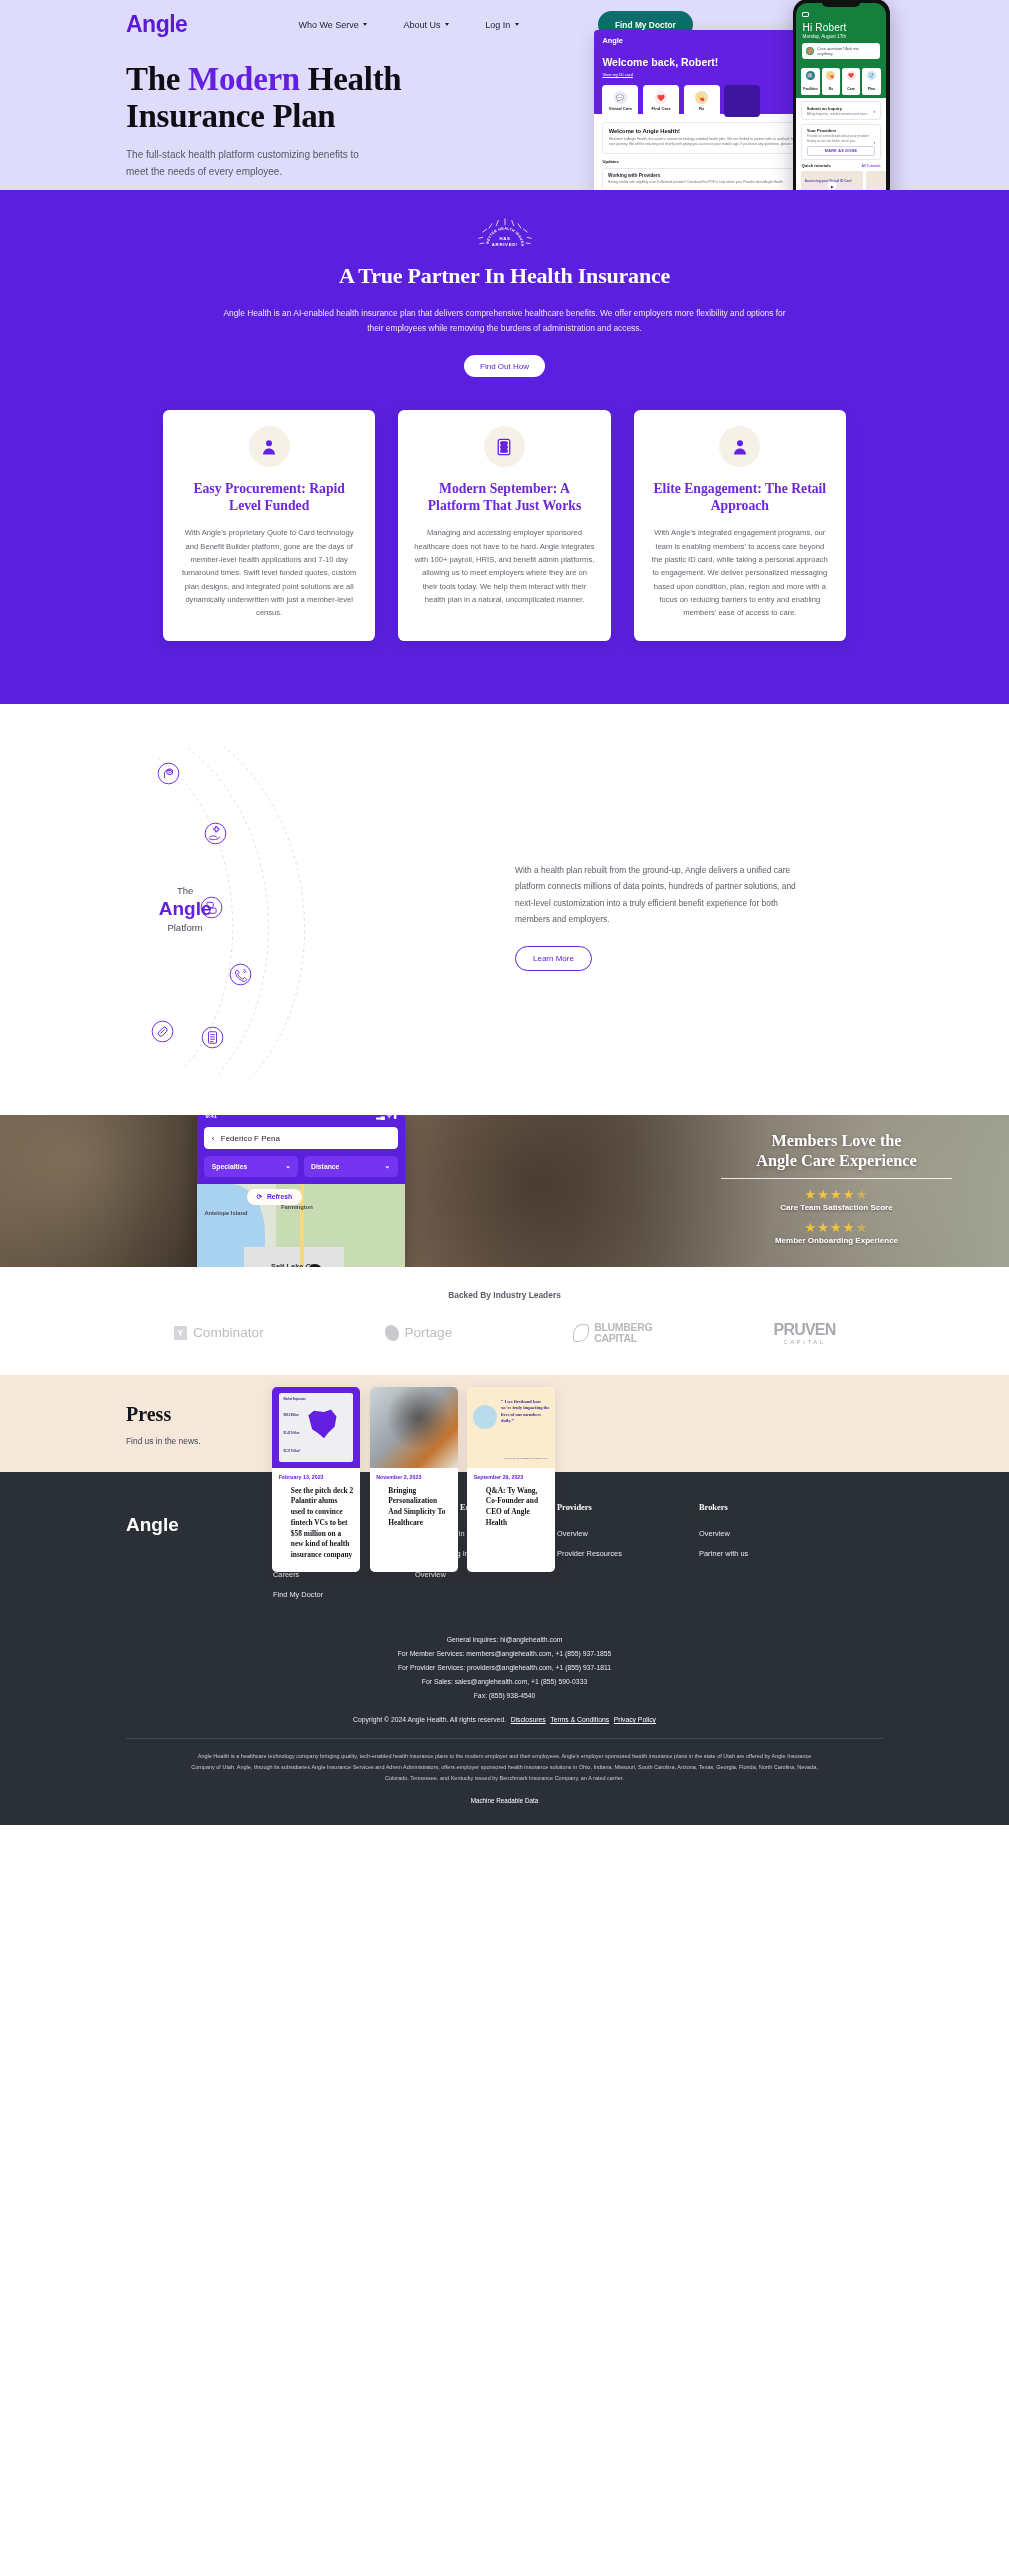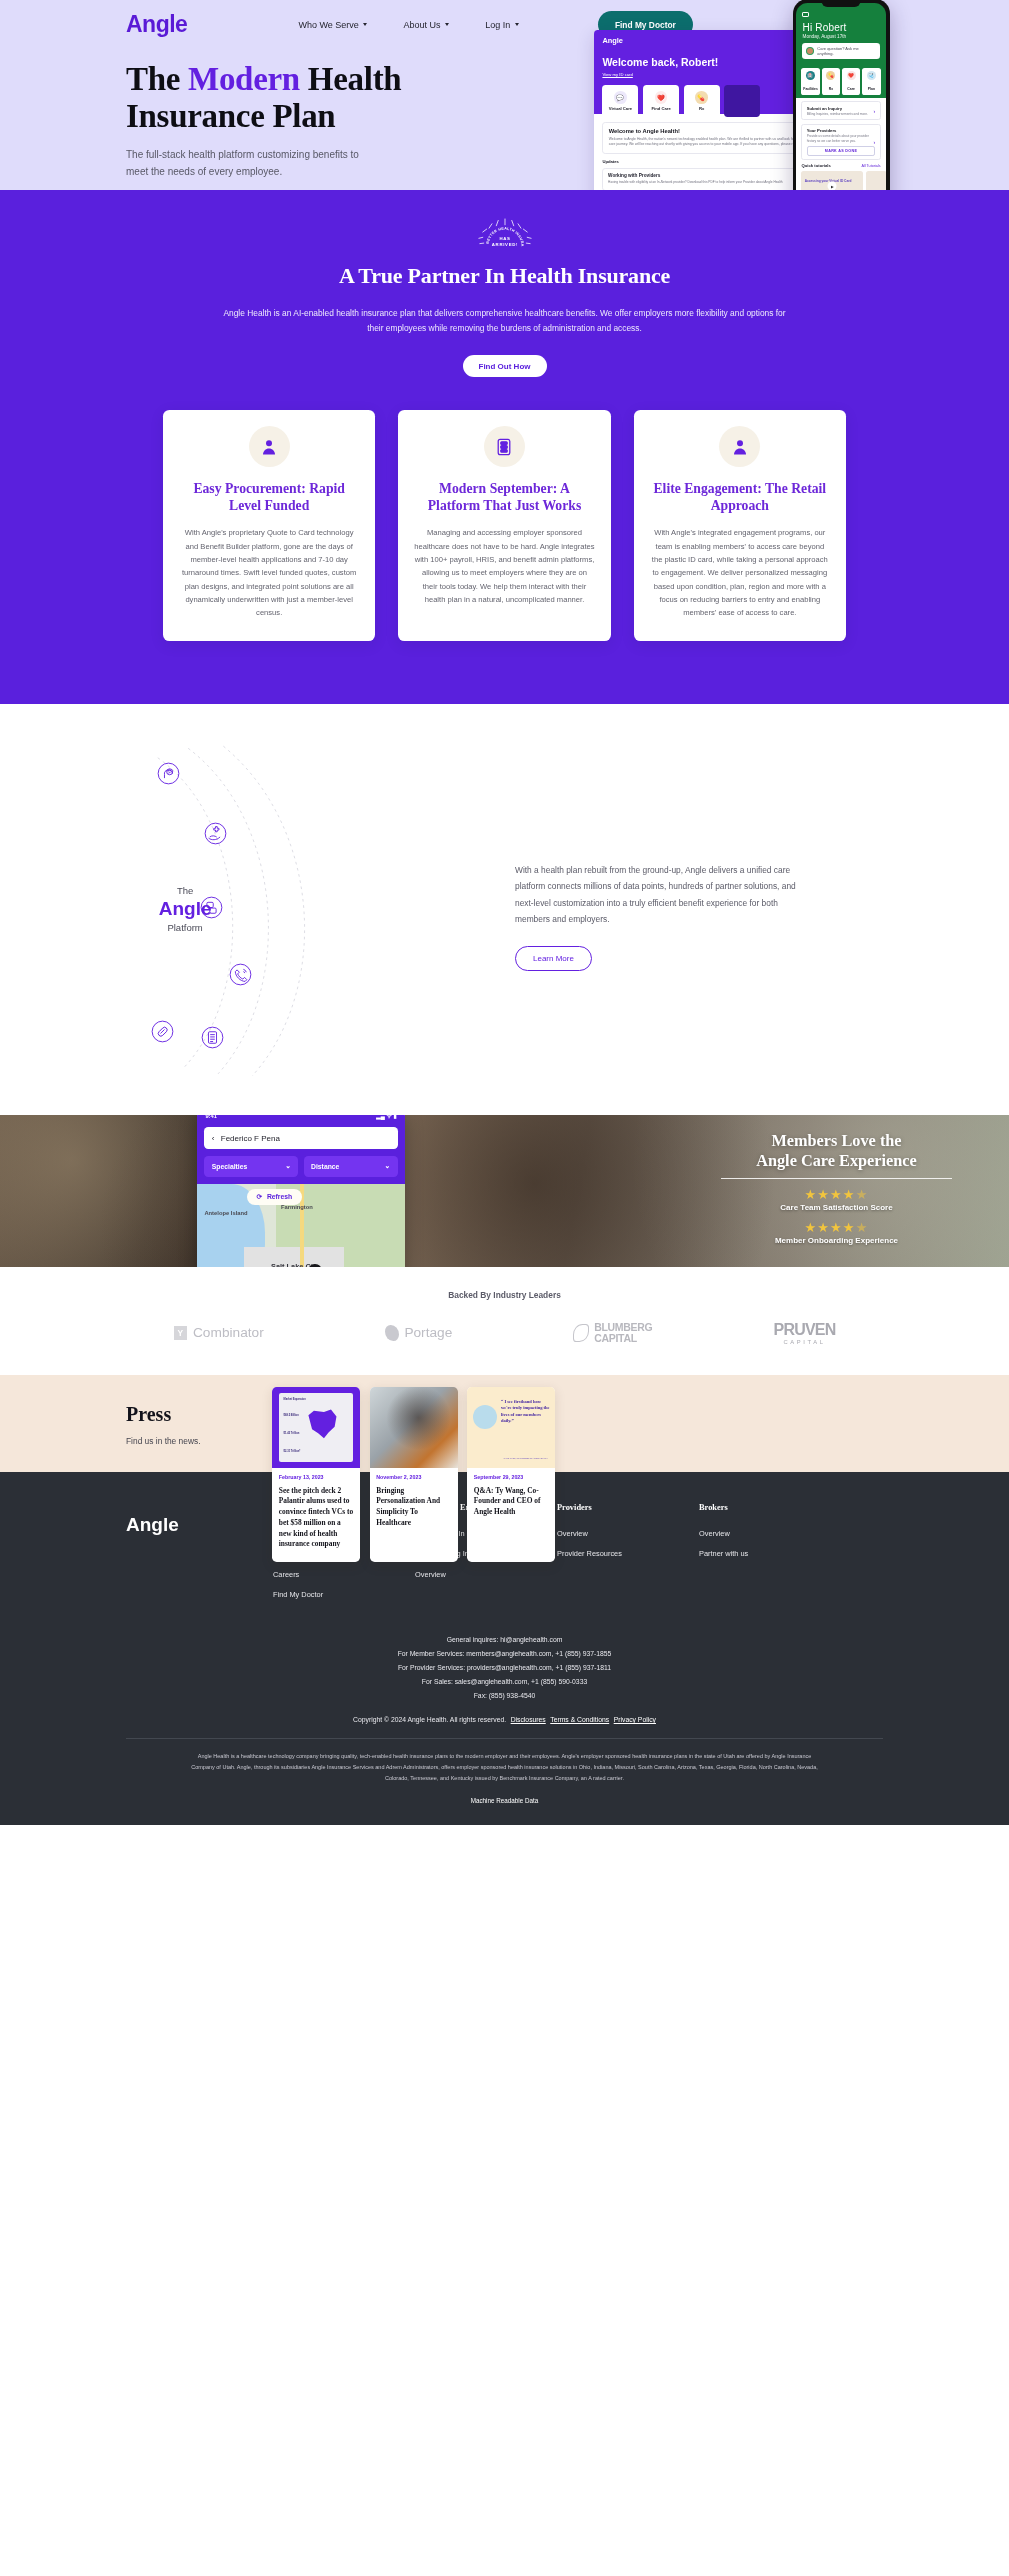--- a/index.html
+++ b/index.html
@@ -128,21 +128,21 @@
   .purple{background:#5a20dd;padding:28px 0 0;position:relative;}
   .stamp{width:58px;margin:0 auto 6.3px;display:block;}
   .purple h2{
     font-family:"Liberation Serif",serif;font-size:22px;color:#fff;text-align:center;font-weight:700;letter-spacing:-0.2px;
   }
   .purple p.lead{
     width:568px;margin:17px auto 0;text-align:center;color:#efeafd;font-size:8.4px;line-height:1.78;
   }
   .find-out{
     display:block;margin:19px auto 8px;background:#fff;color:#5a20dd;border:none;border-radius:12.6px;
-    padding:6.8px 16px;font-size:8px;font-weight:700;cursor:pointer;font-family:"Liberation Sans",sans-serif;
+    padding:6.8px 16px;font-size:8px;font-weight:400;cursor:pointer;font-family:"Liberation Sans",sans-serif;
   }
   .cards{
     width:683px;margin:33px auto 0;display:flex;gap:23px;position:relative;z-index:2;
   }
   .card{
     flex:1;background:#fff;border-radius:6.3px;padding:16px 16px 21px;text-align:center;
     box-shadow:0 3.2px 13.7px rgba(30,8,80,.1);
   }
   .card-ico{
     width:41px;height:41px;border-radius:50%;background:#f6f1e7;margin:0 auto 13.7px;
@@ -239,21 +239,21 @@
   .pthumb.a .mini{position:absolute;left:11.6px;top:10.5px;font-size:2.6px;color:#3a2a7a;font-weight:700;}
   .pthumb.a .usa{position:absolute;left:40%;top:26%;width:30.5px;height:32px;background:#6320e0;clip-path:polygon(4% 22%,22% 8%,55% 12%,78% 4%,96% 26%,90% 58%,70% 76%,55% 94%,36% 78%,16% 66%);}
   .pthumb.b{background:linear-gradient(135deg,#cfd6d9,#9aa2a8 45%,#c2742f 75%,#e8e4dc);}
   .pthumb.b:after{content:"";position:absolute;inset:0;background:radial-gradient(circle at 55% 38%, rgba(40,28,22,.55), transparent 46%);}
   .pthumb.c{background:#fbeccd;}
   .pthumb.c .circ{position:absolute;left:6.3px;top:18px;width:24px;height:24px;border-radius:50%;background:#b9dcec;}
   .pthumb.c .q{position:absolute;left:34px;top:11.6px;right:4.2px;font-family:"Liberation Serif",serif;font-size:4.5px;line-height:1.45;color:#3d1fa0;font-weight:700;}
   .pthumb.c .attr{position:absolute;left:34px;bottom:9.5px;font-size:1.9px;color:#6b4fc0;}
   .pbody{padding:6.3px 6.8px 11.6px;}
   .pdate{font-size:5.3px;color:#6320e0;font-weight:600;}
-  .ptitle{font-family:"Liberation Serif",serif;font-size:7.4px;line-height:1.45;font-weight:700;color:#12121a;margin-top:5.3px;}
+  .ptitle{font-family:"Liberation Serif",serif;font-size:7.4px;line-height:1.45;font-weight:700;color:#12121a;margin-top:5.3px;margin-left:12px;}
 
   
   .footer{background:#2b2f36;color:#fff;padding:30.5px 0 21px;}
   .f-top{width:757px;margin:0 auto;display:flex;}
   .f-brand{font-size:19px;font-weight:700;width:147px;padding-top:11.6px;}
   .f-cols{display:flex;flex:1;gap:0;}
   .f-col{width:142px;}
   .f-col h5{font-family:"Liberation Serif",serif;font-size:8.4px;font-weight:700;margin-bottom:17px;}
   .f-col a{display:block;font-size:7.4px;color:#e6e6ea;text-decoration:none;margin-bottom:11.6px;cursor:pointer;}
   .f-contact{text-align:center;margin-top:22px;font-size:6.8px;line-height:2.05;color:#e9e9ee;}

